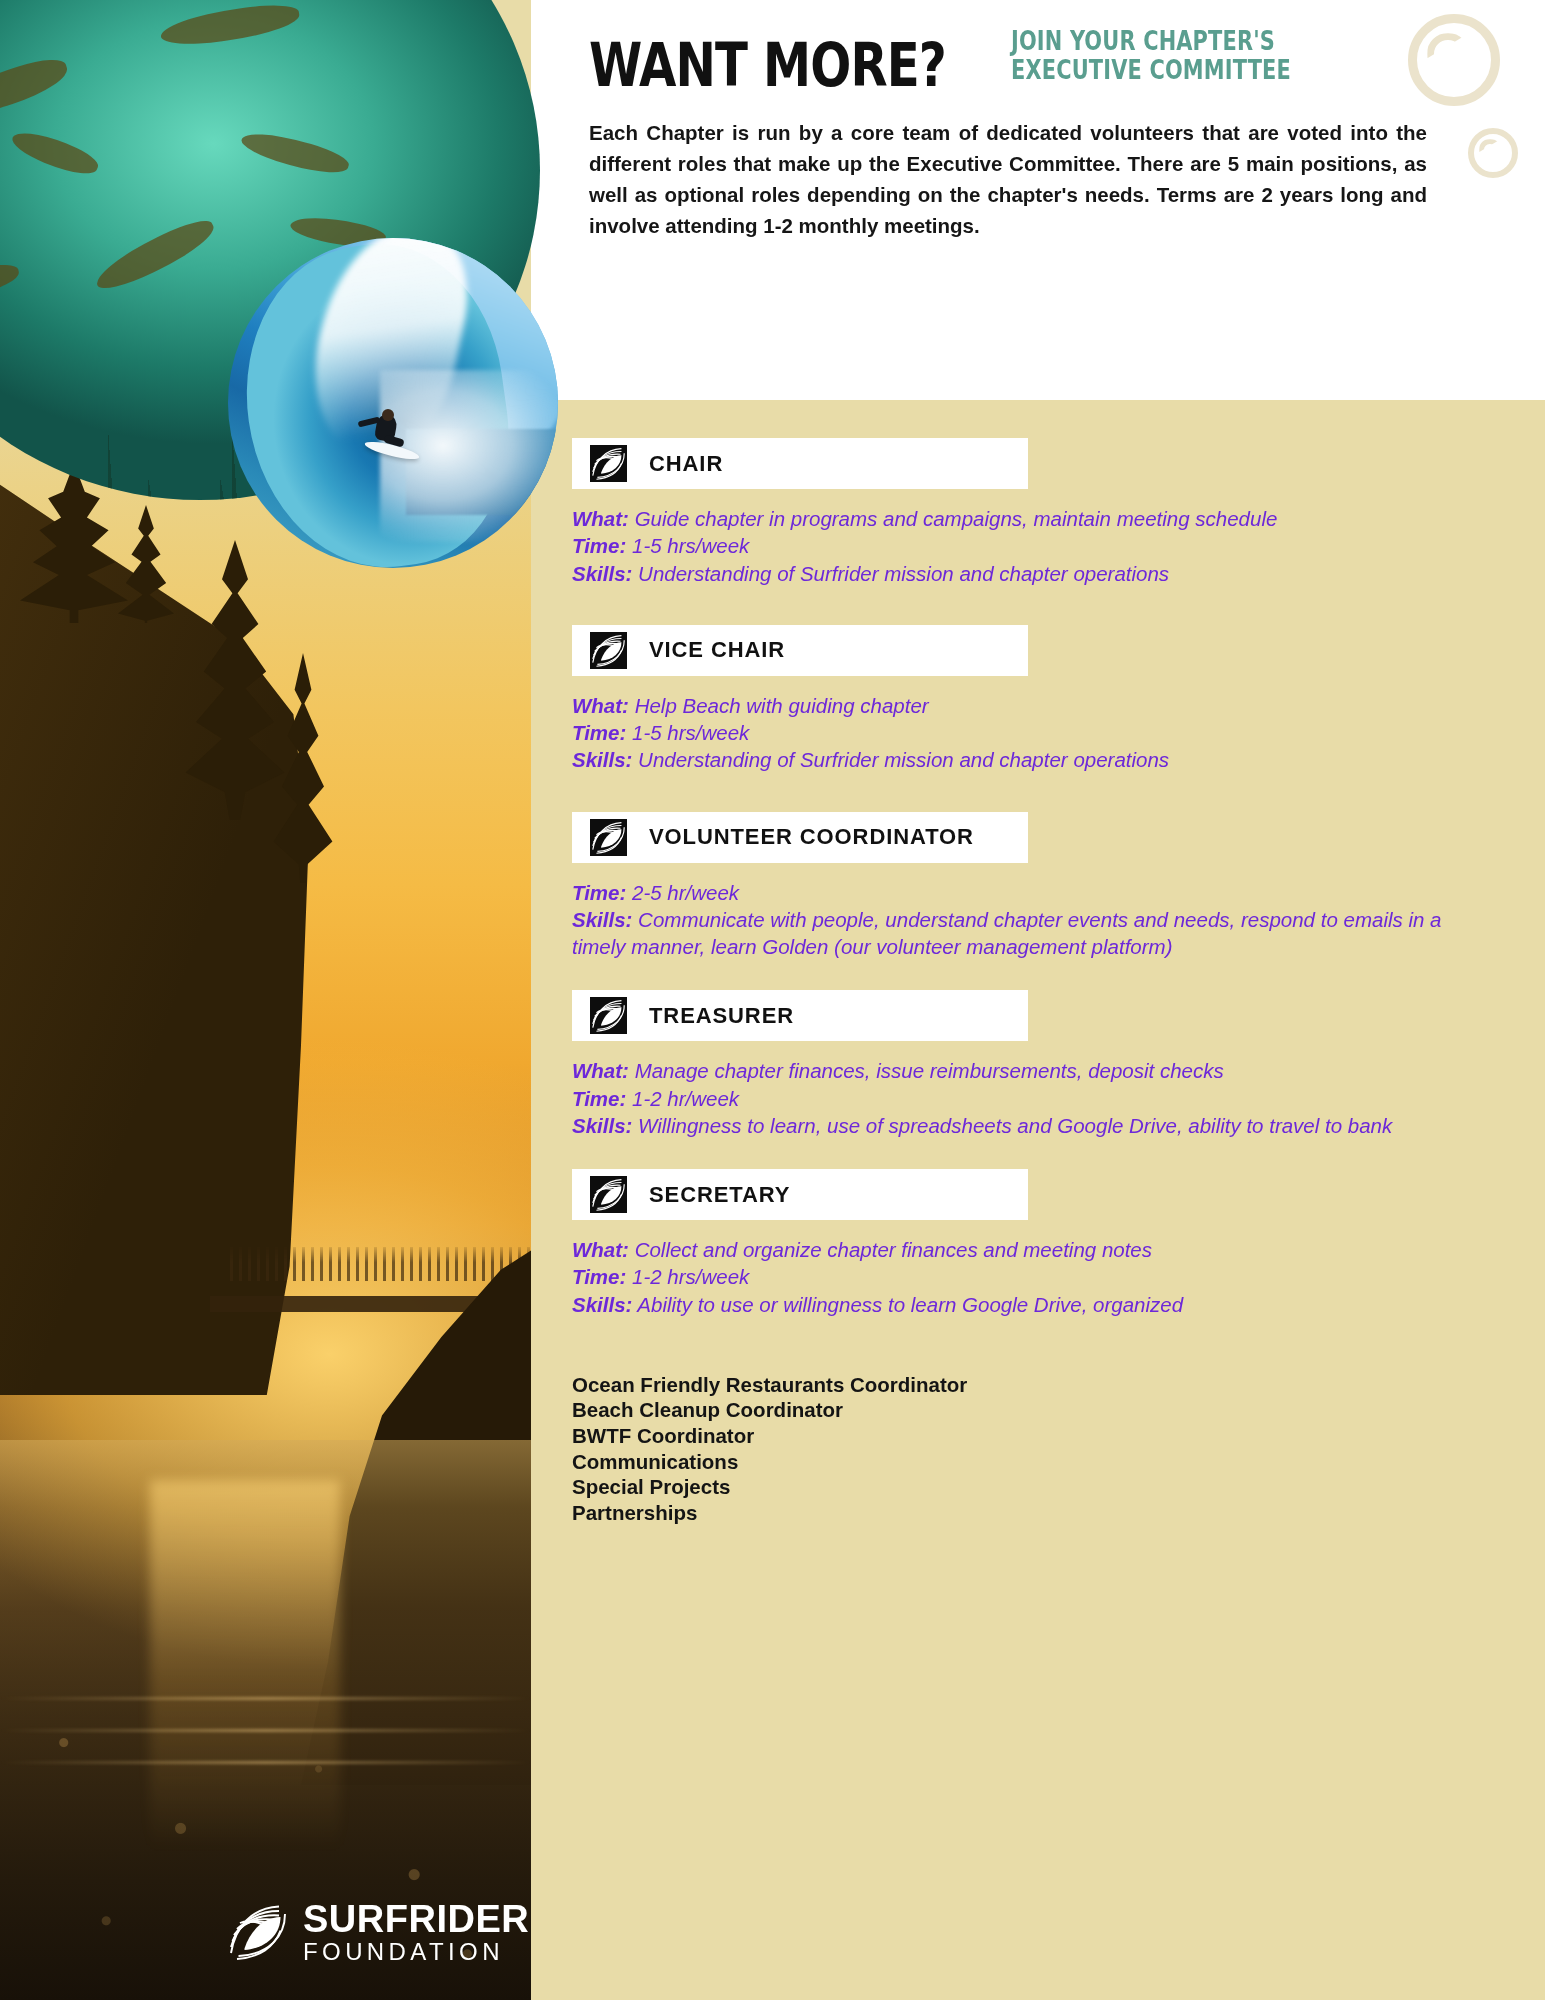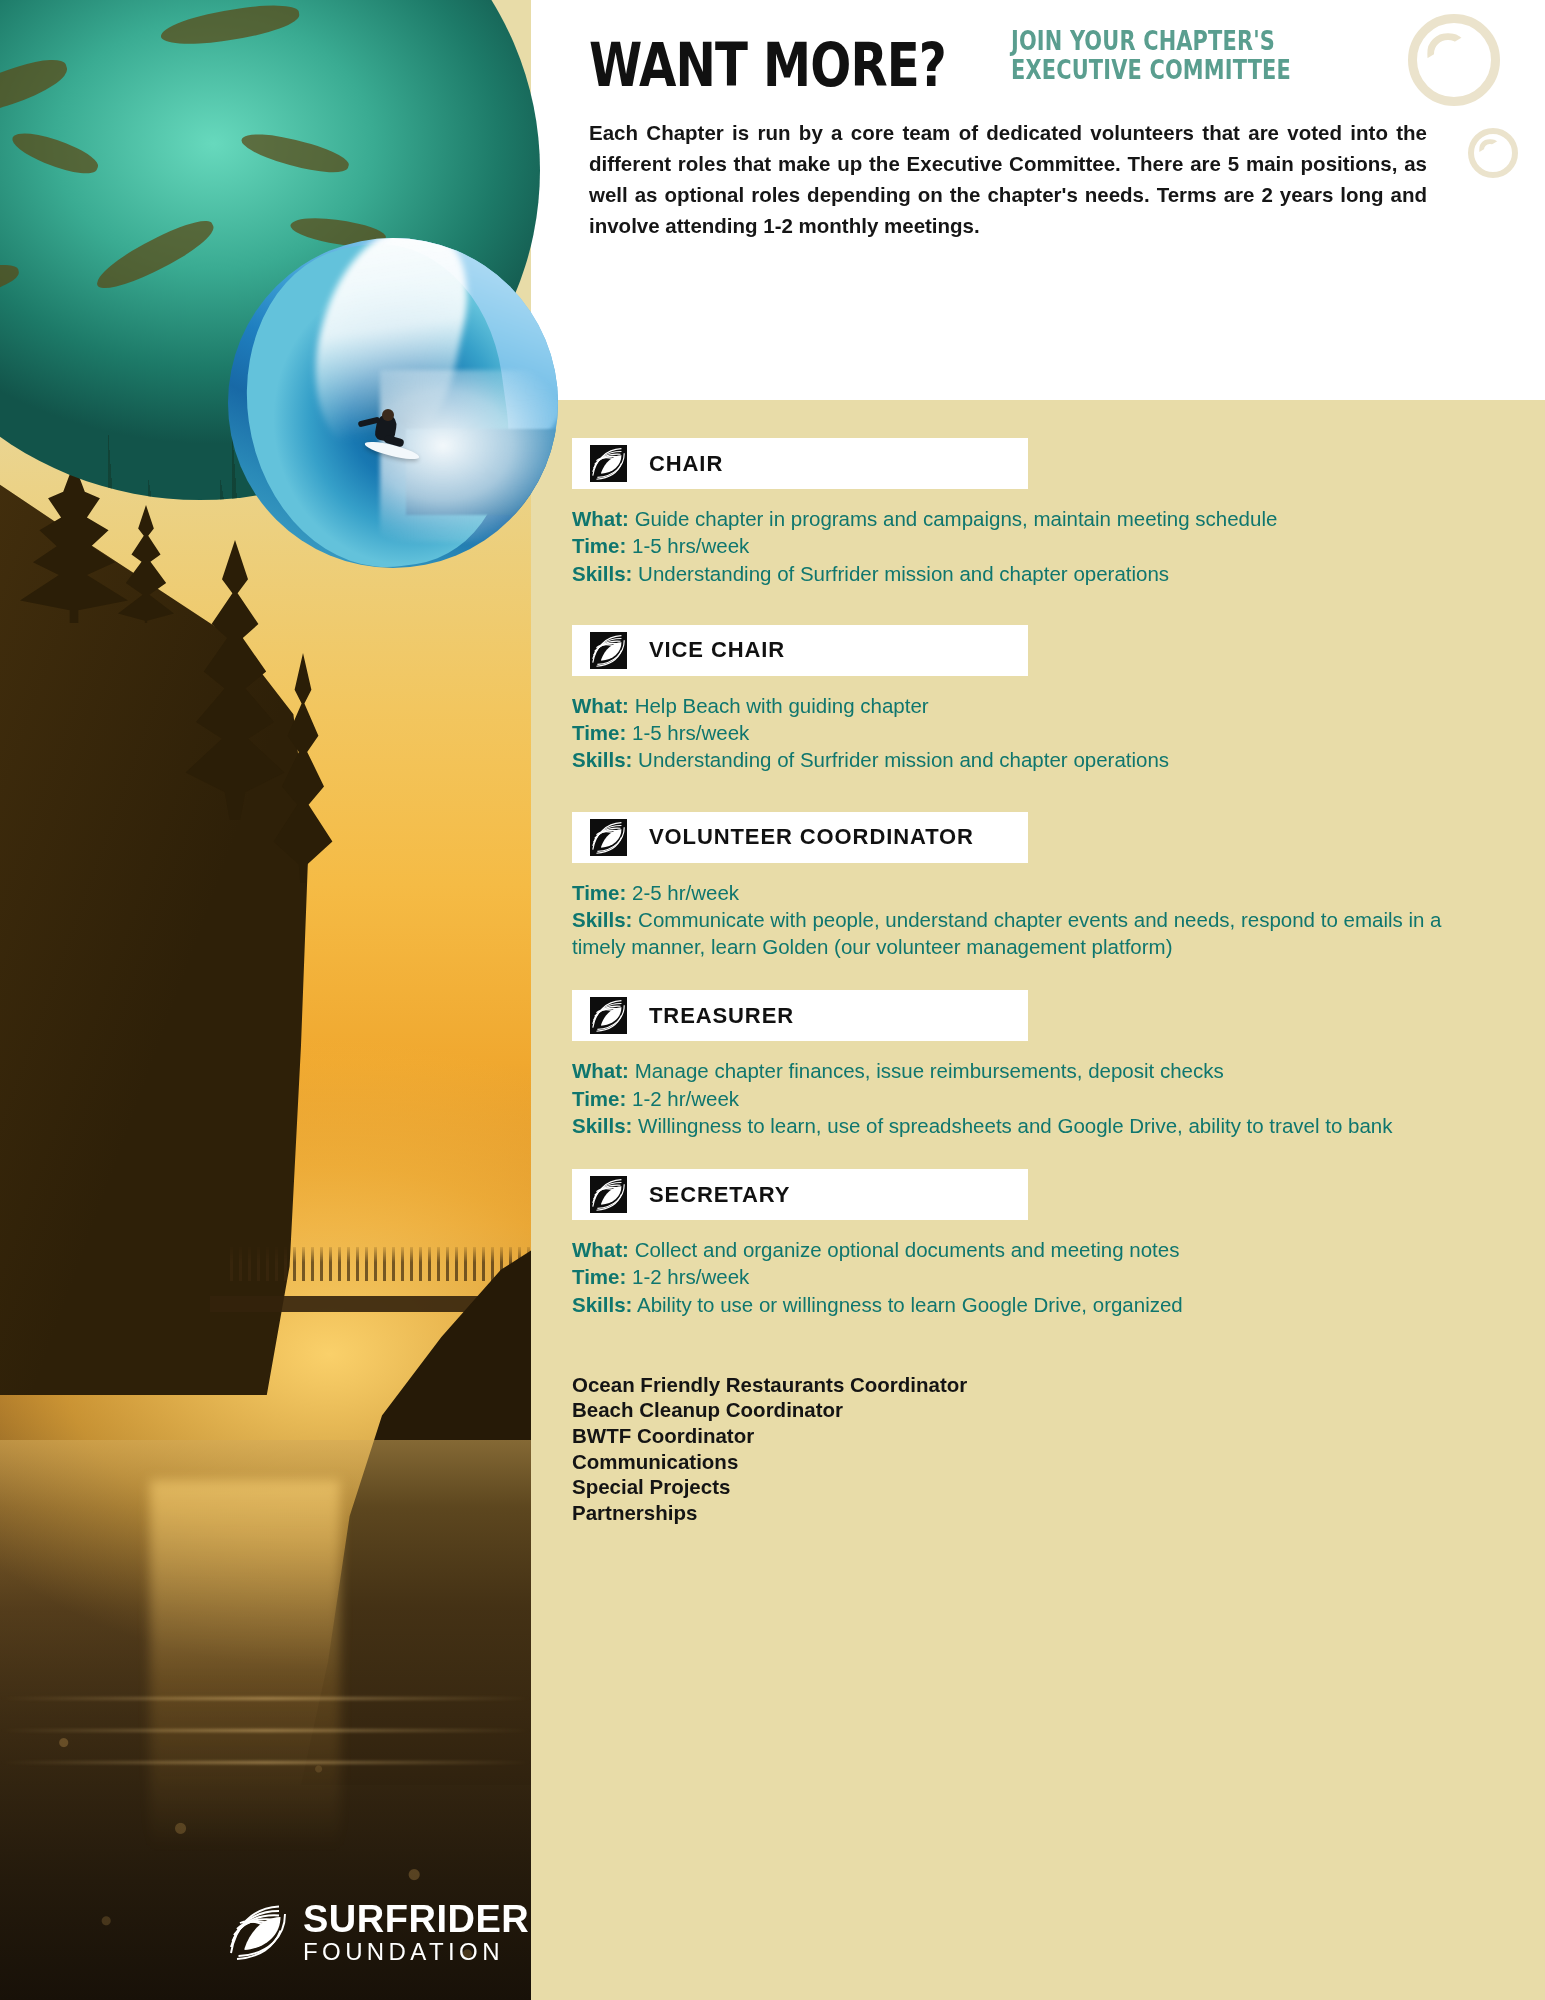--- a/index.html
+++ b/index.html
@@ -204,21 +204,21 @@
   .role-bar{
     margin:0 0 0 41px; width:456px; height:51px; background:#ffffff;
     display:flex; align-items:center; padding-left:18px; gap:22px;
   }
   .wave-mark{ width:37px; height:37px; flex:0 0 37px; display:block; }
   .role-name{
     font-size:22px; font-weight:700; color:#111111; letter-spacing:.9px;
   }
   .role-body{
     margin:16px 0 0 41px; padding-right:56px;
-    font-size:20.5px; line-height:1.33; color:#0f766e;
+    font-size:20.5px; line-height:1.33; color:#6d28d9;font-style:italic;
   }
   .role-body b{ font-weight:700; }
   .role-body .line{ display:block; }
   .spacer-lg{ height:38px; }
   .spacer-md{ height:30px; }
 
   .opt-list{
     margin:16px 0 0 41px; font-size:20.5px; line-height:1.25;
     font-weight:700; color:#141414;
   }
@@ -424,21 +424,21 @@
           <path d="M5 21 C 11 13, 20 11, 32 13"></path>
           <path d="M7 17 C 13 12, 21 13, 30 16"></path>
           <path d="M37 9 C 37 23, 26 34, 8 35"></path>
           <path d="M34 20 C 30 30, 20 36, 7 37"></path>
         </g>
         <path d="M12 30 C 16 18, 25 11, 34 11 C 34 22, 25 30, 12 31 Z" fill="#ffffff"></path>
       </svg>
       <span class="role-name">SECRETARY</span>
     </div>
     <div class="role-body">
-      <span class="line"><b>What:</b> <span>Collect and organize optional documents and meeting notes</span></span>
+      <span class="line"><b>What:</b> <span>Collect and organize chapter finances and meeting notes</span></span>
       <span class="line"><b>Time:</b> <span>1-2 hrs/week</span></span>
       <span class="line"><b>Skills:</b> <span>Ability to use or willingness to learn Google Drive, organized</span></span>
     </div>
   </div>
 
   <div class="spacer-lg"></div>
 
   <div class="role">
     <div class="opt-list">
       <div>Ocean Friendly Restaurants Coordinator</div>

